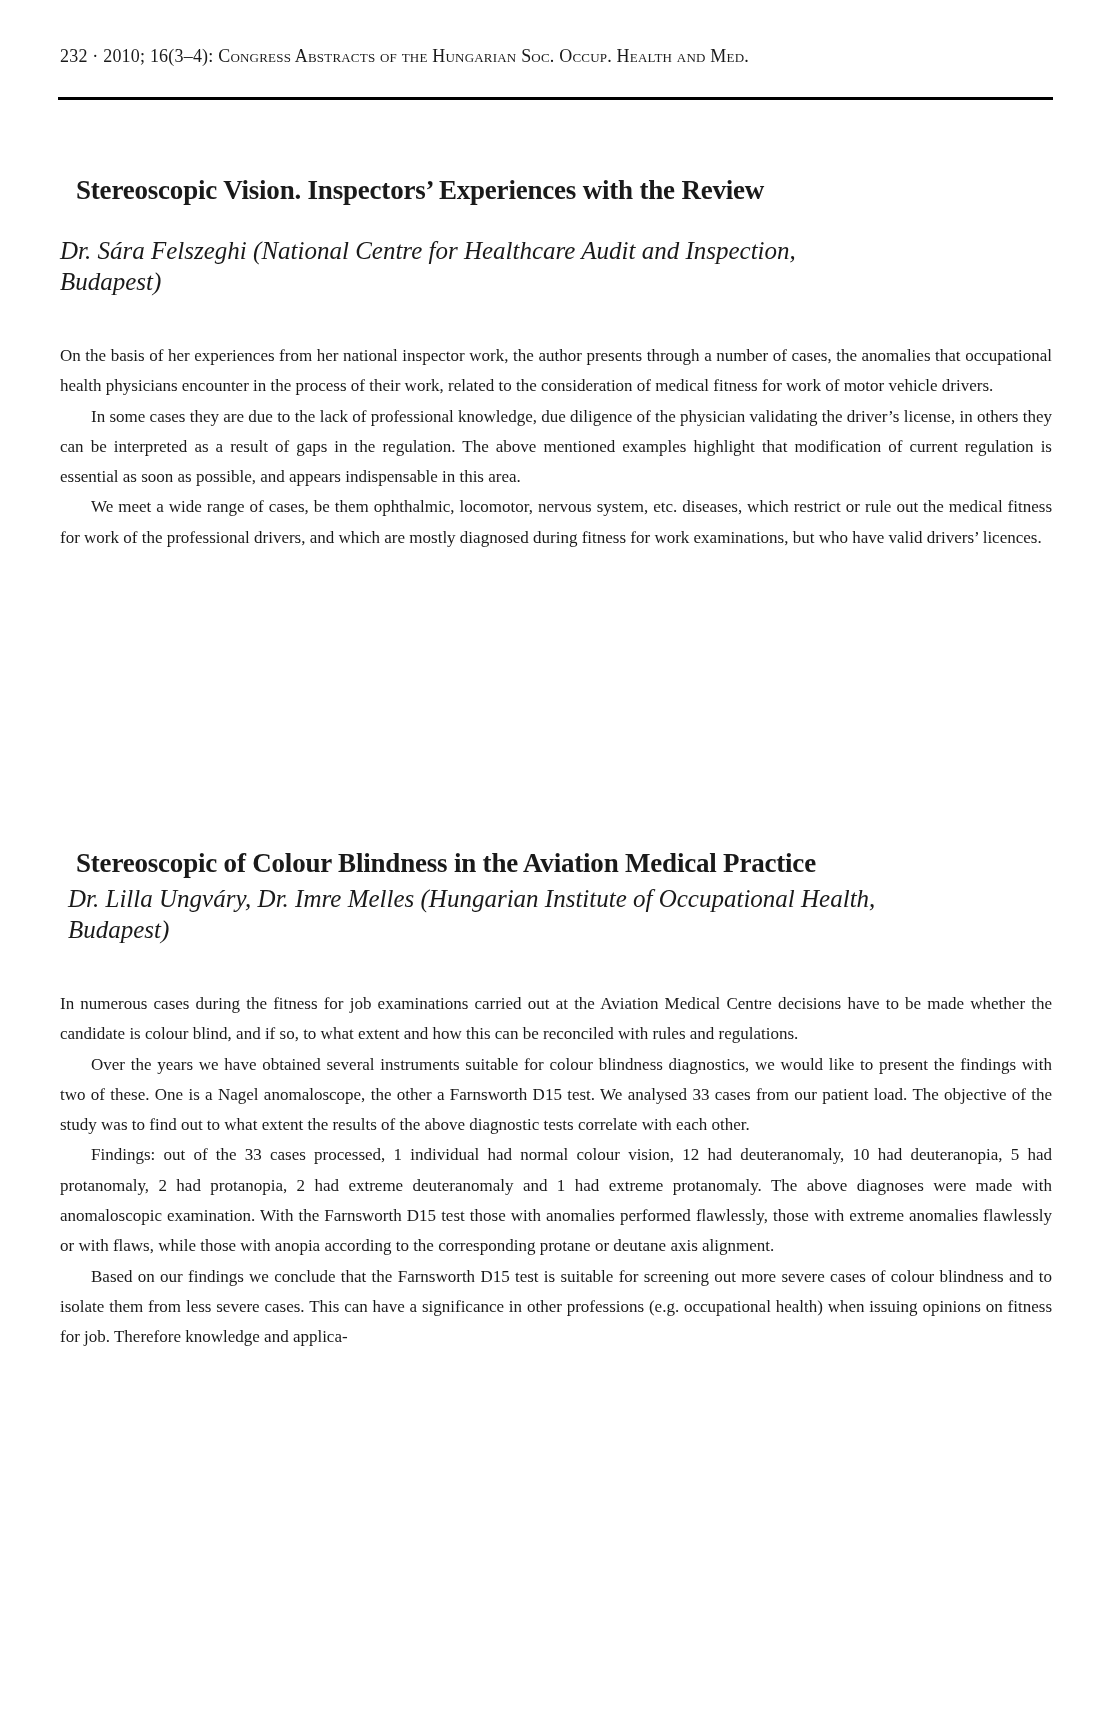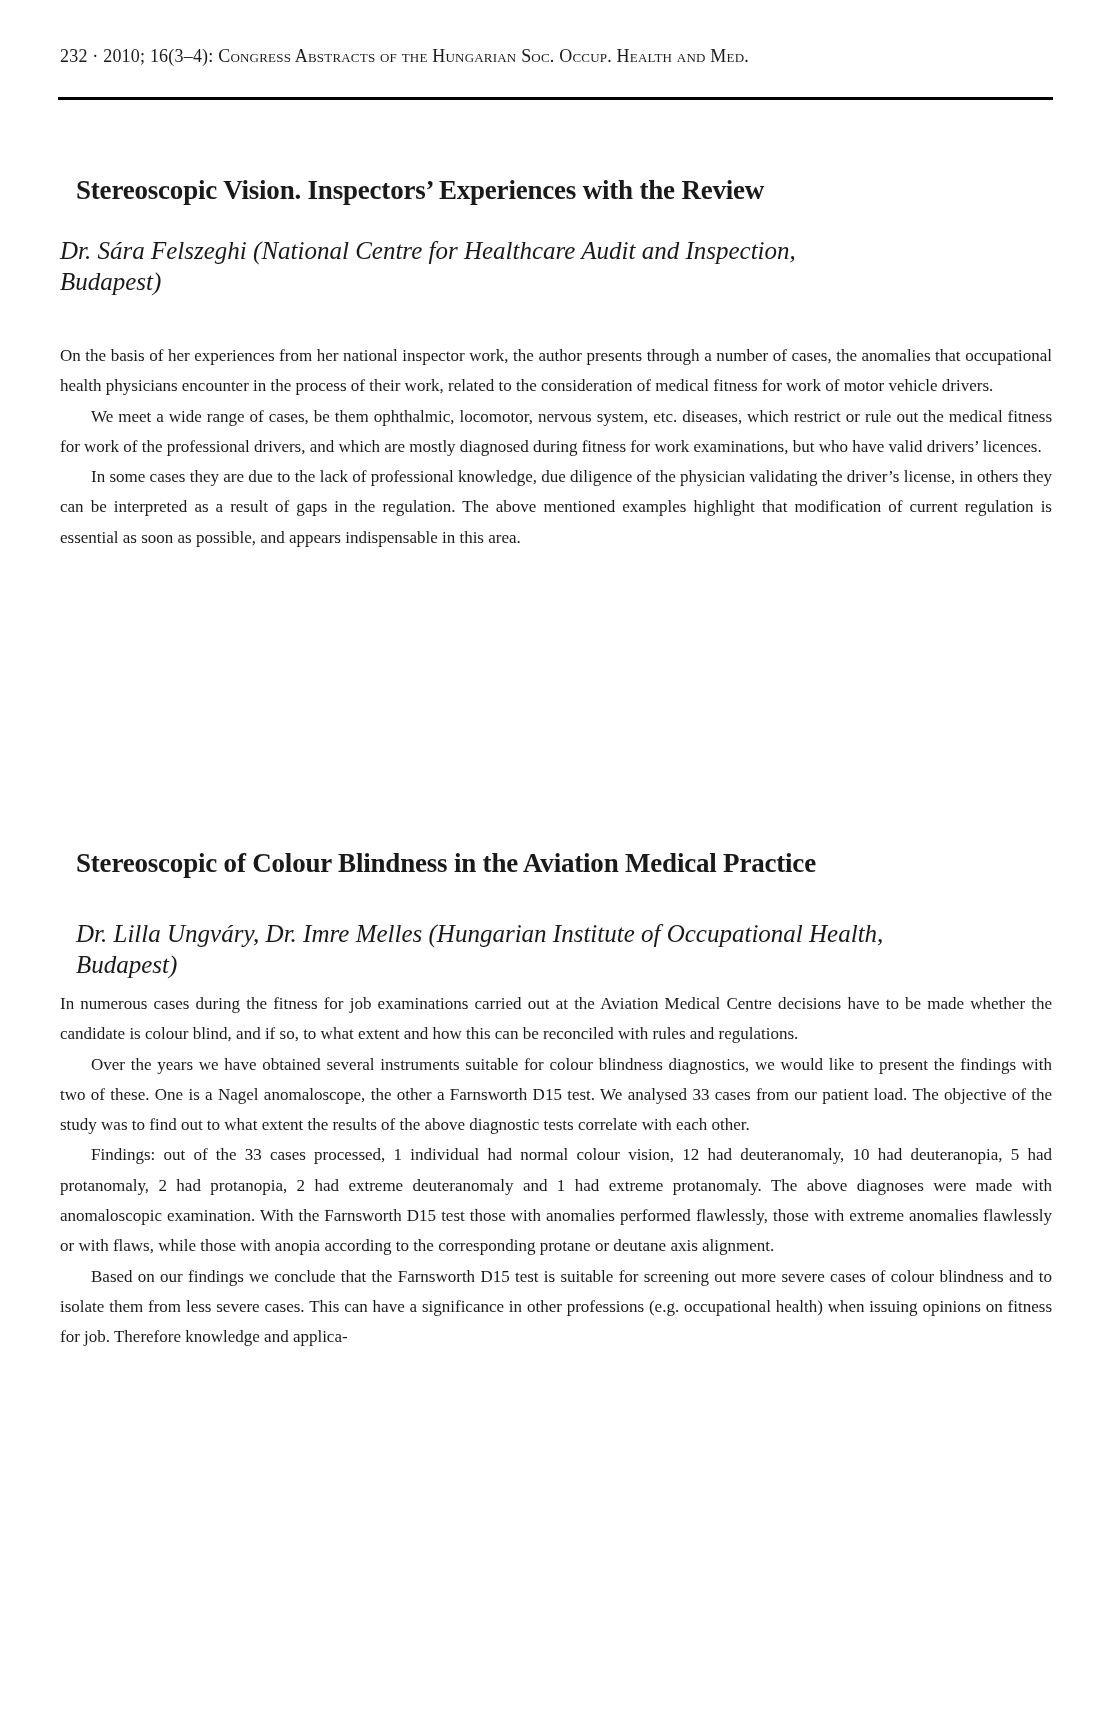--- a/index.html
+++ b/index.html
@@ -62,21 +62,21 @@
     text-indent: 31px;
     hyphens: none;
   }
   .body-text p.first {
     text-indent: 0;
   }
   #a1-title { position: absolute; top: 158px; left: 0; width: 992px; }
   #a1-authors { position: absolute; top: 235px; left: 0; width: 992px; }
   #a1-body { position: absolute; top: 341px; left: 0; width: 992px; }
   #a2-title { position: absolute; top: 831px; left: 0; width: 992px; }
-  #a2-authors { position: absolute; top: 883px; left: 16px; width: 992px; margin-top: 35px; }
+  #a2-authors { position: absolute; top: 883px; left: 8px; width: 992px; }
   #a2-body { position: absolute; top: 989px; left: 0; width: 992px; }
 </style>
 </head>
 <body>
 
 <div class="page">
 
   <div class="running-head">
     <span>232</span>
     <span>·</span>
@@ -87,22 +87,22 @@
 
   <h2 id="a1-title" class="article-title">
     <span>Stereoscopic Vision. Inspectors’ Experiences with the Review</span><br>
   </h2>
   <div id="a1-authors" class="authors">
     <span>Dr. Sára Felszeghi (National Centre for Healthcare Audit and Inspection,</span><br>
     <span>Budapest)</span>
   </div>
   <div id="a1-body" class="body-text">
     <p class="first">On the basis of her experiences from her national inspector work, the author presents through a number of cases, the anomalies that occupational health physicians encounter in the process of their work, related to the consideration of medical fitness for work of motor vehicle drivers.</p>
+    <p>In some cases they are due to the lack of professional knowledge, due diligence of the physician validating the driver’s license, in others they can be interpreted as a result of gaps in the regulation. The above mentioned examples highlight that modification of current regulation is essential as soon as possible, and appears indispensable in this area.</p>
     <p>We meet a wide range of cases, be them ophthalmic, locomotor, nervous system, etc. diseases, which restrict or rule out the medical fitness for work of the professional drivers, and which are mostly diagnosed during fitness for work examinations, but who have valid drivers’ licences.</p>
-    <p>In some cases they are due to the lack of professional knowledge, due diligence of the physician validating the driver’s license, in others they can be interpreted as a result of gaps in the regulation. The above mentioned examples highlight that modification of current regulation is essential as soon as possible, and appears indispensable in this area.</p>
   </div>
 
   <h2 id="a2-title" class="article-title">
     <span>Stereoscopic of Colour Blindness in the Aviation Medical Practice</span>
   </h2>
   <div id="a2-authors" class="authors">
     <span>Dr. Lilla Ungváry, Dr. Imre Melles (Hungarian Institute of Occupational Health,</span><br>
     <span>Budapest)</span>
   </div>
   <div id="a2-body" class="body-text">

